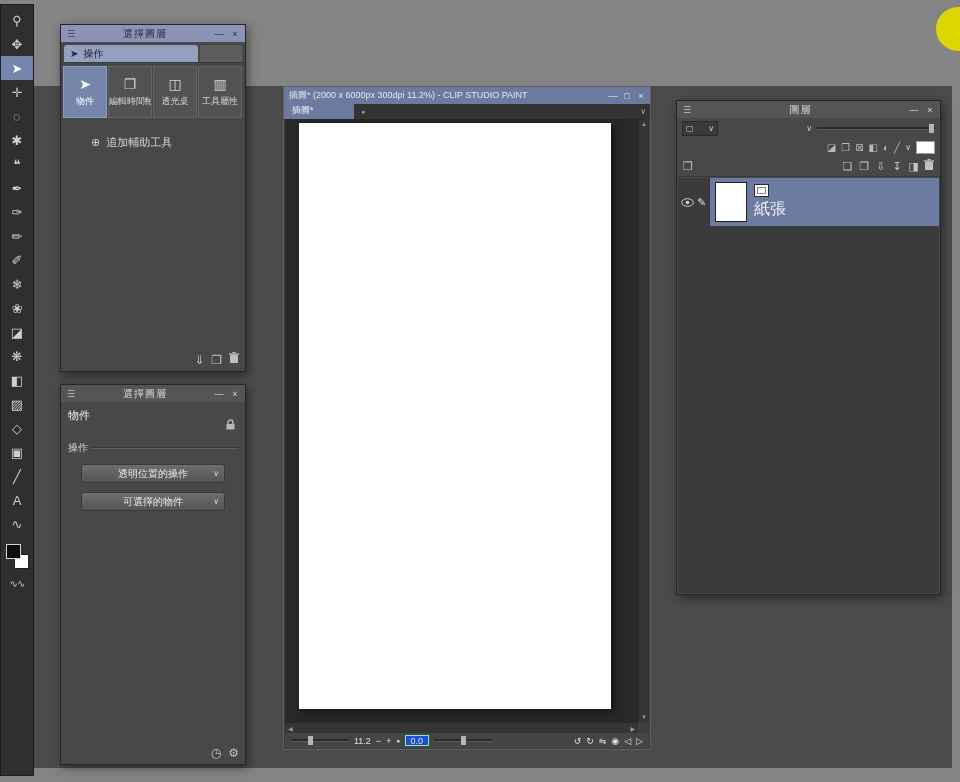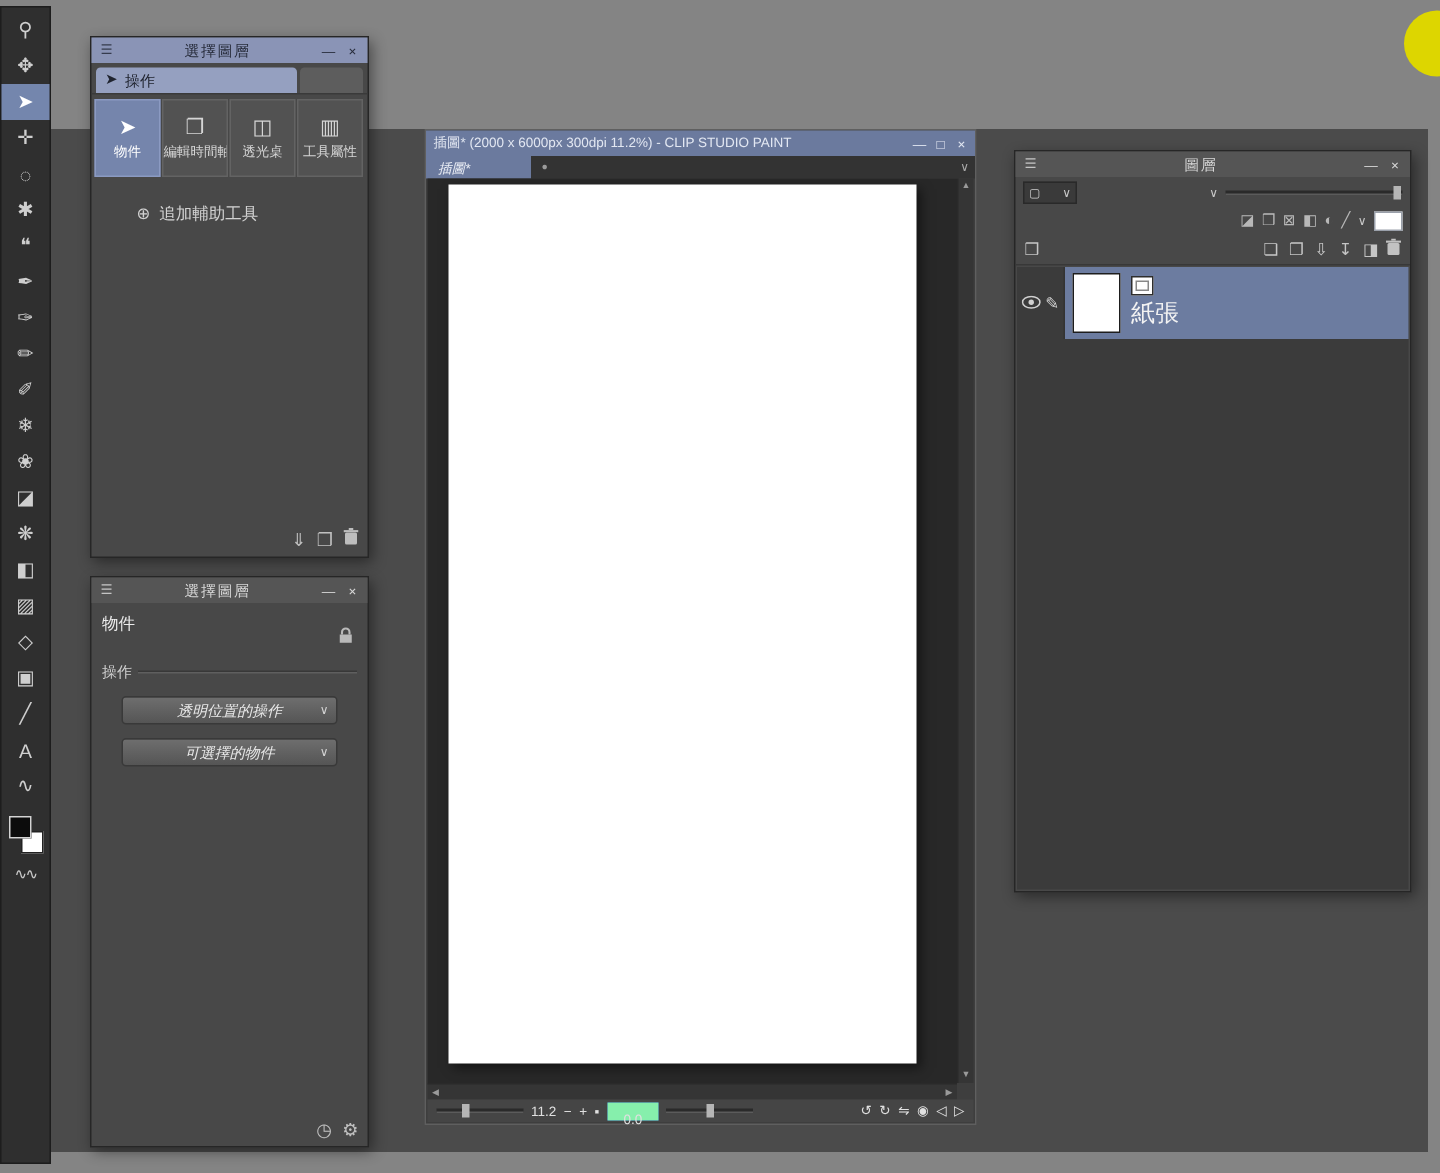--- a/index.html
+++ b/index.html
@@ -46,47 +46,47 @@
   .panel-footer span { cursor:pointer; }
 
   
   #tool-property-panel { left:60px; top:384px; width:186px; height:381px; }
   .tp-toolname { padding:6px 6px 2px 7px; font-size:11px; color:#ececec; }
   .tp-lock { position:absolute; right:9px; top:31px; cursor:pointer; }
   .tp-group { margin:16px 7px 0 7px; display:flex; align-items:center; gap:4px; font-size:10px; color:#cfcfcf; }
   .tp-rule { flex:1; height:2px; border-top:1px solid #383838; border-bottom:1px solid #5f5f5f; }
   .tp-select { width:144px; height:19px; margin:9px auto 0 auto; background:linear-gradient(#6e6e6e,#555);
                border:1px solid #393939; border-radius:3px; position:relative; display:flex; align-items:center;
-               justify-content:center; font-size:10px; color:#e8e8e8; cursor:pointer;font-style:italic; }
+               justify-content:center; font-size:10px; color:#e8e8e8; cursor:pointer; }
   .tp-select .chev { position:absolute; right:5px; font-size:8px; color:#d3d3d3; }
 
   
   #canvas-window { position:absolute; left:283px; top:86px; width:368px; height:664px; background:#3e3e3e;
                    border:1px solid #5f5f5f; z-index:6; }
   .cw-titlebar { height:17px; background:#6b7a9e; display:flex; align-items:center; font-size:9px; color:#e2e7f2; padding:0 2px 0 5px; }
   .cw-title { flex:1; overflow:hidden; white-space:nowrap; text-overflow:ellipsis; }
   .cw-btn { width:14px; text-align:center; cursor:pointer; flex:none; }
   .cw-tabbar { height:15px; background:#333333; display:flex; align-items:center; }
-  .cw-tab { height:15px; background:#6b7a9e; color:#eef1f8; font-size:9px; display:flex; align-items:flex-end;
-            padding:0 0 0 8px; min-width:70px; cursor:pointer;font-style:italic; }
+  .cw-tab { height:15px; background:#6b7a9e; color:#eef1f8; font-size:9px; display:flex; align-items:flex-start;
+            padding:0 0 0 8px; min-width:70px; cursor:pointer; }
   .cw-tab-dot { color:#9a9a9a; font-size:7px; margin-left:7px; }
   .cw-tab-chev { margin-left:auto; margin-right:4px; color:#aaa; font-size:8px; cursor:pointer; }
   .cw-viewport { position:absolute; left:1px; top:32px; right:12px; bottom:27px; background:#282828; overflow:hidden; }
   .cw-page { position:absolute; left:14px; top:4px; width:312px; height:586px; background:#ffffff;
              box-shadow:3px 3px 7px rgba(0,0,0,.5); }
   .cw-vscroll { position:absolute; top:32px; right:1px; width:11px; bottom:27px; background:#353535; border-left:1px solid #2a2a2a;
                 color:#9a9a9a; font-size:6px; display:flex; flex-direction:column; justify-content:space-between; align-items:center; padding:2px 0; }
   .cw-hscroll { position:absolute; left:1px; right:12px; bottom:16px; height:11px; background:#353535; border-top:1px solid #2a2a2a;
                 color:#9a9a9a; font-size:6px; display:flex; justify-content:space-between; align-items:center; padding:0 3px; }
   .cw-statusbar { position:absolute; left:1px; right:1px; bottom:1px; height:15px; background:#454545; display:flex;
                   align-items:center; gap:5px; padding:0 6px; font-size:9px; color:#e0e0e0; }
   .slider { position:relative; width:58px; height:3px; background:#2a2a2a; border-bottom:1px solid #5b5b5b; }
   .slider .handle { position:absolute; top:-3px; width:5px; height:9px; background:#b5b5b5; }
   .sb-btn { cursor:pointer; }
-  .sb-val { background:#1d4ed8; border:6px solid #86efac; padding:0 5px; min-width:24px; text-align:right; height:11px; line-height:10px; }
+  .sb-val { background:#1d4ed8; border:1px solid #86efac; padding:0 5px; min-width:24px; text-align:right; height:11px; line-height:10px; }
   .sb-icons { display:flex; gap:5px; margin-left:auto; }
 
   
   #layer-panel { left:676px; top:100px; width:265px; height:495px; }
   .lp-row1 { display:flex; align-items:center; gap:4px; padding:3px 5px; height:21px; }
   .lp-combo { width:36px; height:15px; background:#3a3a3a; border:1px solid #292929; display:flex; align-items:center;
               justify-content:space-between; padding:0 3px; color:#cccccc; font-size:8px; cursor:pointer; }
   .lp-op { margin-left:auto; display:flex; align-items:center; gap:5px; }
   .lp-slider { width:118px; }
   .chev { font-size:8px; color:#c9c9c9; }

